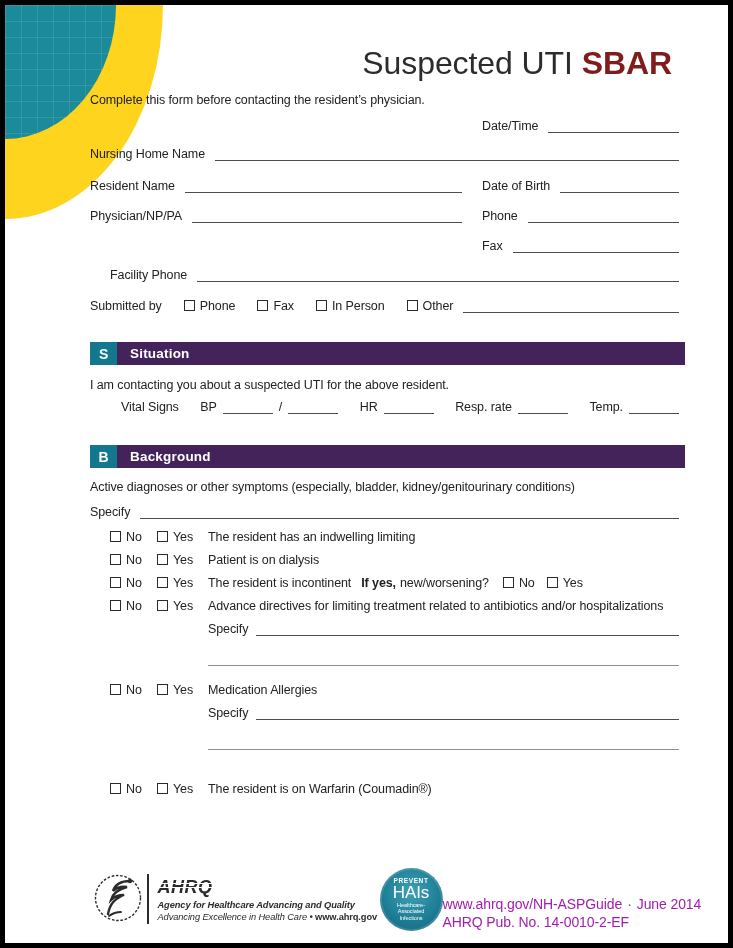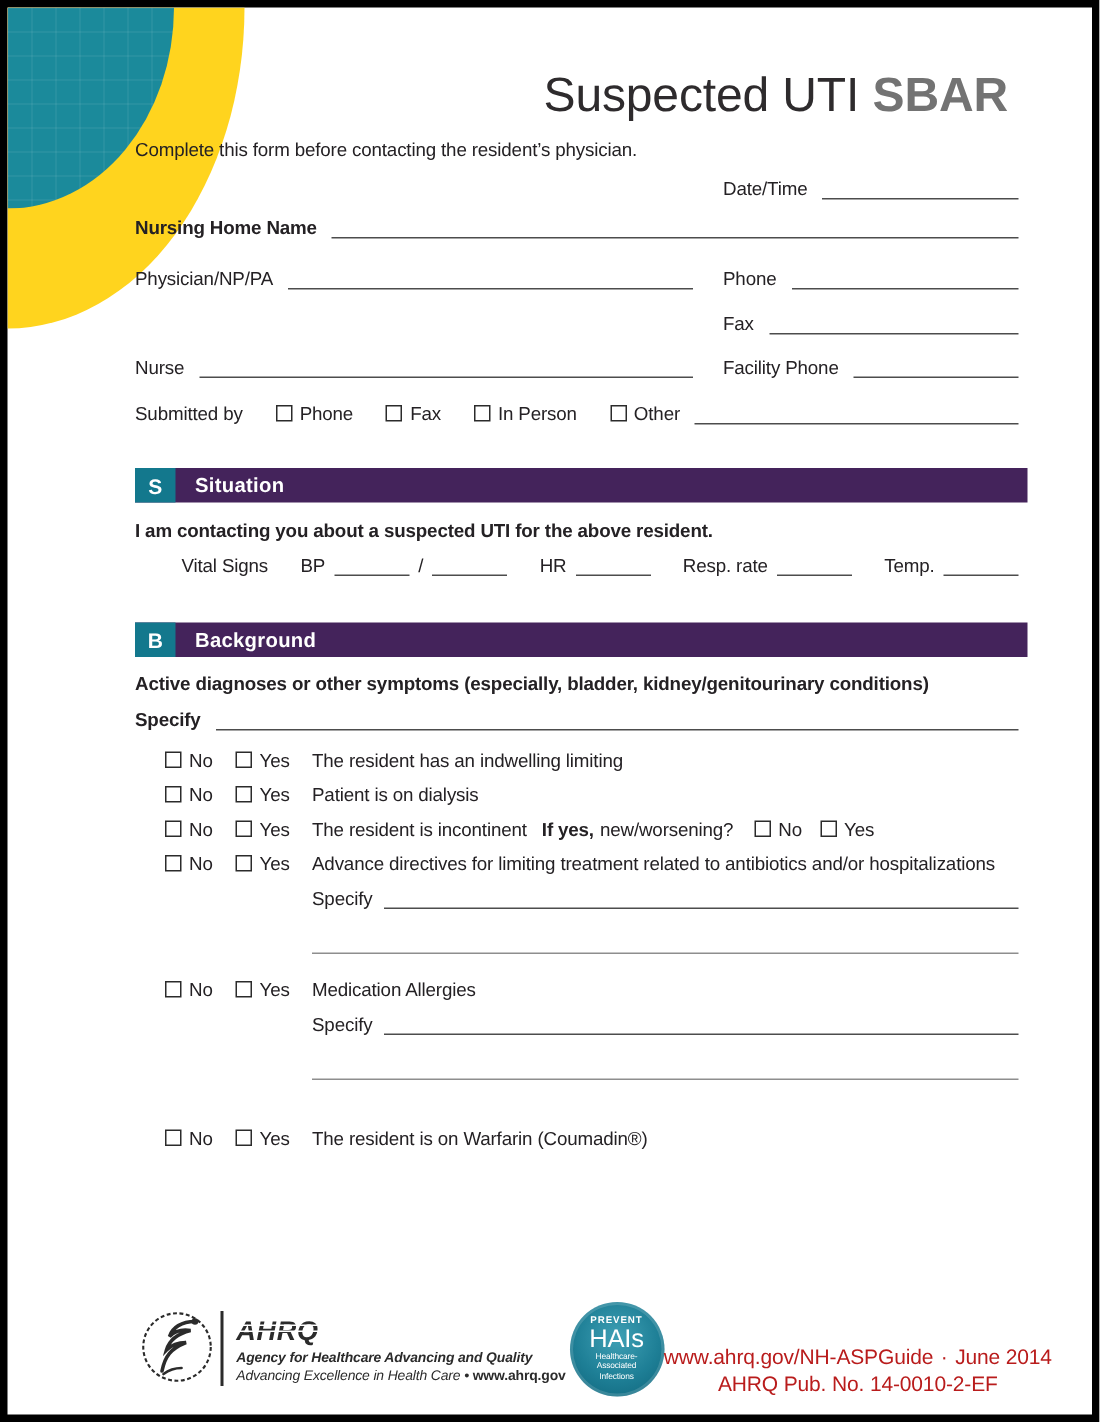--- a/index.html
+++ b/index.html
@@ -18,25 +18,25 @@
     position:absolute; top:0; left:0; width:111px; height:134px;
     background-color:#1B8A9B;
     background-image:
       linear-gradient(rgba(255,255,255,.10) 1px, transparent 1px),
       linear-gradient(90deg, rgba(255,255,255,.10) 1px, transparent 1px);
     background-size:16px 16px;
     border-radius:0 0 100% 0;
   }
   
   .title { position:absolute; top:40px; right:56px; font-size:32px; color:#2e2b2d; white-space:nowrap; }
-  .title .title-bold { font-weight:bold; color:#737373; margin-left:9px; }
+  .title .title-bold { font-weight:bold; color:#7f1d1d; margin-left:9px; }
   
   .content { position:absolute; left:85px; top:0; width:589px; }
   .intro { margin-top:88px; }
-  .row  { display:flex; align-items:flex-start; height:18px;font-weight:bold; }
+  .row  { display:flex; align-items:center; height:18px; }
   .row2 { display:flex; height:18px; }
   .col-l { flex:0 0 372px; display:flex; align-items:flex-end; }
   .col-r { flex:1 1 auto; display:flex; align-items:flex-end; margin-left:20px; }
   .lbl { white-space:nowrap; }
   .line { flex:1 1 auto; border-bottom:1.3px solid #4c4c4c; height:13px; margin-left:10px; }
   .mt8{margin-top:8px}.mt11{margin-top:11px}.mt12{margin-top:12px}
   
   .cb { flex:0 0 auto; width:9px; height:9px; border:1.3px solid #2b2b2b; display:inline-block;
         margin-right:5px; margin-bottom:1px; background:#fff; }
   .cbg { display:flex; align-items:center; white-space:nowrap; }
@@ -82,21 +82,21 @@
   .tagline { font-size:9.3px; font-style:italic; margin-top:2px; white-space:nowrap; }
   .tagline .site { font-weight:bold; font-style:normal; }
   .tagline .bullet { font-weight:bold; }
   .hais { flex:0 0 63px; height:63px; margin-left:14px; border-radius:50%;
           background:radial-gradient(circle at 50% 38%, #3FA0B5 0%, #1E7F96 55%, #0E6379 100%);
           color:#fff; text-align:center; display:flex; flex-direction:column; justify-content:center;
           box-shadow:inset 0 0 0 2px rgba(255,255,255,.15); }
   .hais .prevent { font-size:6.5px; font-weight:bold; letter-spacing:.6px; }
   .hais .hais-main { font-size:17px; line-height:17px; font-weight:400; }
   .hais .hais-sub { font-size:5.6px; line-height:6.5px; margin-top:1px; }
-  .pub-block { margin-left:auto; text-align:center; font-size:14px; line-height:18px; color:#b91c1c; white-space:nowrap;margin-top:28px; }
+  .pub-block { margin-left:auto; text-align:left; font-size:14px; line-height:18px; color:#a21caf; white-space:nowrap;margin-top:28px; }
   .pub-block .dot { margin:0 5px; }
 </style>
 </head>
 <body>
 
 <div class="page">
 
   <div class="corner-yellow"></div>
   <div class="corner-teal"></div>
 
@@ -114,20 +114,30 @@
         <span class="lbl">Date/Time</span>
         <span class="line"></span>
       </div>
     </div>
 
     <div class="row mt12">
       <span class="lbl">Nursing Home Name</span>
       <span class="line"></span>
     </div>
 
+    <div class="row2 mt12">
+      <div class="col-l">
+        <span class="lbl">Resident Name</span>
+        <span class="line"></span>
+      </div>
+      <div class="col-r">
+        <span class="lbl">Date of Birth</span>
+        <span class="line"></span>
+      </div>
+    </div>
 
     <div class="row2 mt12">
       <div class="col-l">
         <span class="lbl">Physician/NP/PA</span>
         <span class="line"></span>
       </div>
       <div class="col-r">
         <span class="lbl">Phone</span>
         <span class="line"></span>
       </div>
@@ -135,24 +145,20 @@
 
     <div class="row2 mt12">
       <div class="col-l"></div>
       <div class="col-r">
         <span class="lbl">Fax</span>
         <span class="line"></span>
       </div>
     </div>
 
     <div class="row2 mt11">
-      <div class="col-l">
-        <span class="lbl">Nurse</span>
-        <span class="line"></span>
-      </div>
       <div class="col-r">
         <span class="lbl">Facility Phone</span>
         <span class="line"></span>
       </div>
     </div>
 
     <div class="sub-row">
       <span class="lbl">Submitted by</span>
       <span class="cbg">
           <span class="cb"></span>

